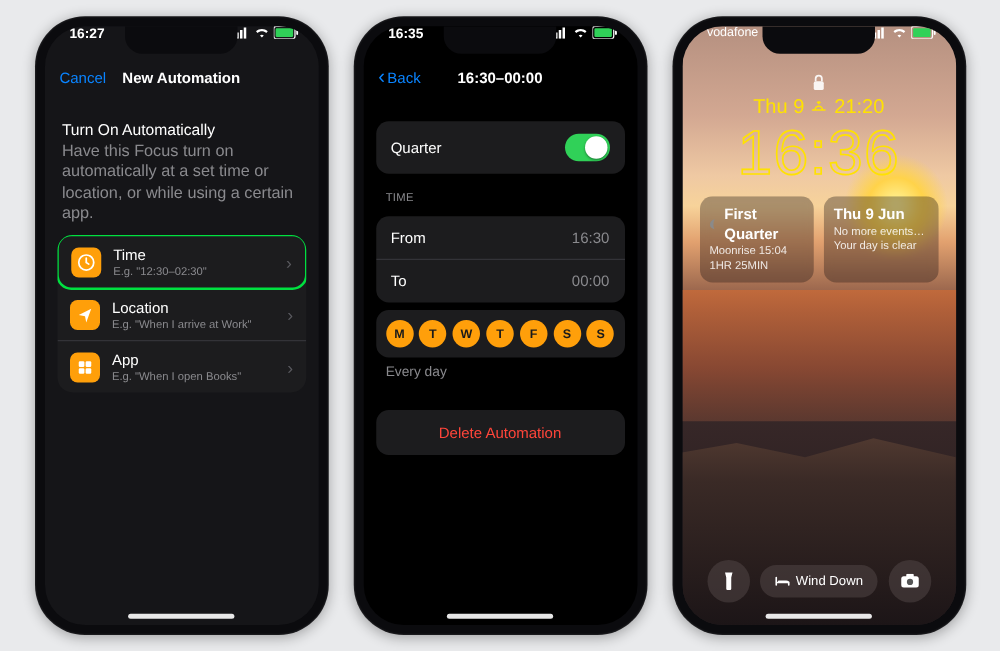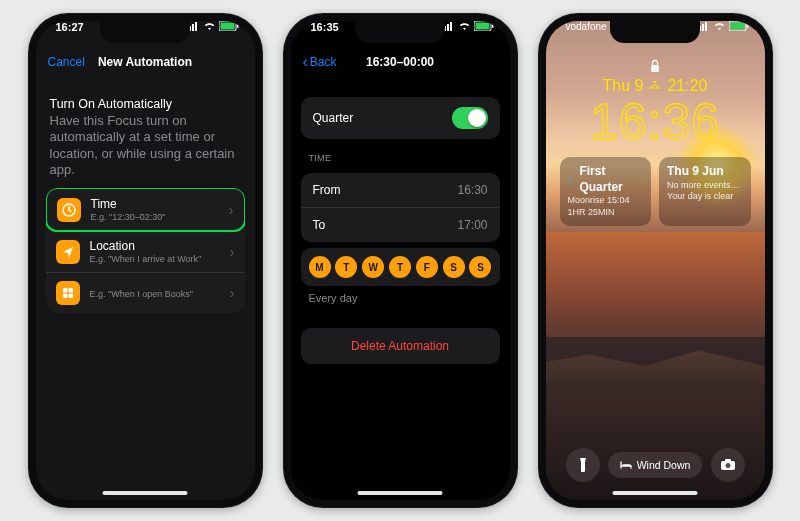--- a/index.html
+++ b/index.html
@@ -334,20 +334,21 @@
       <div class="row">
         <div class="ricon">
           <svg width="14" height="14" viewBox="0 0 14 14">
               <rect x="2" y="2" width="4.5" height="4.5" rx="1" fill="#fff"></rect>
               <rect x="7.5" y="2" width="4.5" height="4.5" rx="1" fill="#fff"></rect>
               <rect x="2" y="7.5" width="4.5" height="4.5" rx="1" fill="#fff"></rect>
               <rect x="7.5" y="7.5" width="4.5" height="4.5" rx="1" fill="#fff"></rect>
             </svg>
         </div>
         <div class="rtext">
+          <div class="rtitle">App</div>
           <div class="rsub">E.g. "When I open Books"</div>
         </div>
         <span class="chevron">›</span>
       </div>
     </div>
 
     <div class="home-indicator"></div>
   </div>
 </div>
 
@@ -390,21 +391,21 @@
     </div>
 
     <div class="ghdr">TIME</div>
     <div class="group">
       <div class="grow">
         <span>From</span>
         <span class="gval">16:30</span>
       </div>
       <div class="grow">
         <span>To</span>
-        <span class="gval">17:00</span>
+        <span class="gval">00:00</span>
       </div>
     </div>
 
     <div class="days">
       <div class="day">M</div>
       <div class="day">T</div>
       <div class="day">W</div>
       <div class="day">T</div>
       <div class="day">F</div>
       <div class="day">S</div>

